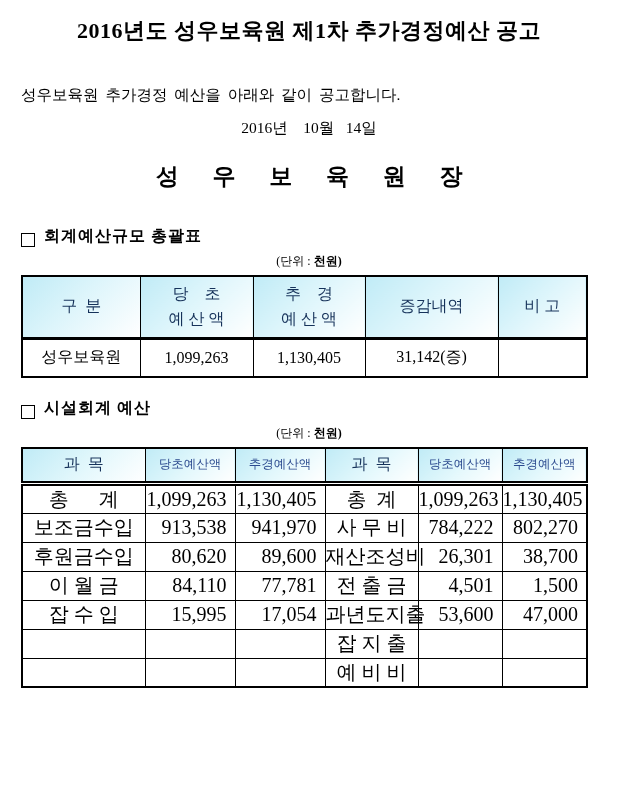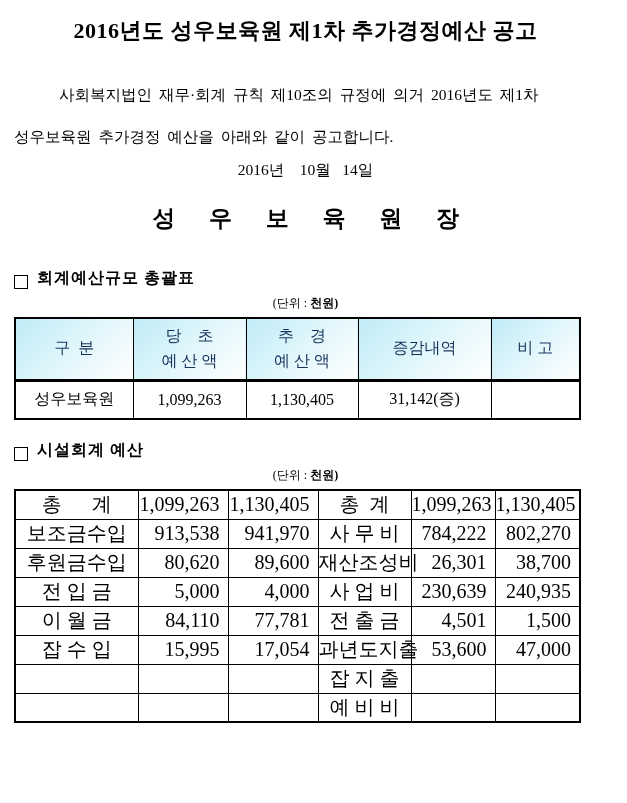--- a/index.html
+++ b/index.html
@@ -7,21 +7,21 @@
   body {
     width: 627px;
     height: 803px;
     font-family: "Liberation Serif", "DejaVu Serif", serif;
     color: #000000;
     overflow: hidden;
   }
   .page {
     width: 627px;
     height: 803px;
-    padding: 14px 30px 0 14px;
+    padding: 14px 30px 0 21px;
   }
 
   .doc-title {
     margin-top: 2px;
     text-align: center;
     font-size: 22px;
     font-weight: bold;
     letter-spacing: 0.5px;
     white-space: pre;
   }
@@ -136,21 +136,20 @@
   .facility-table td.num { text-align: right; padding-right: 8px; }
 </style>
 </head>
 <body>
 
 <div class="page">
 
   <div class="doc-title">2016년도 성우보육원 제1차 추가경정예산 공고</div>
 
   <div class="announcement">
-    <div class="line1">사회복지법인 재무·회계 규칙 제10조의 규정에 의거 2016년도 제1차</div>
     <div class="line2">성우보육원 추가경정 예산을 아래와 같이 공고합니다.</div>
   </div>
 
   <div class="date-line">2016년    10월   14일</div>
 
   <div class="signer">성 우 보 육 원 장</div>
 
   <div class="section-heading">
     <span class="checkbox-square"></span>
     <span>회계예산규모 총괄표</span>
@@ -196,20 +195,28 @@
   <table class="facility-table">
     <colgroup>
       <col style="width:123px">
         <col style="width:90px">
         <col style="width:90px">
         <col style="width:93px">
         <col style="width:84px">
         <col style="width:85px">
     </colgroup>
     <tbody>
+    <tr class="sub-row">
+      <th class="cat-h">과  목</th>
+      <th class="amt-h">당초예산액</th>
+      <th class="amt-h">추경예산액</th>
+      <th class="cat-h">과  목</th>
+      <th class="amt-h">당초예산액</th>
+      <th class="amt-h">추경예산액</th>
+    </tr>
     <tr>
       <td class="cat">총      계</td>
       <td class="num">1,099,263</td>
       <td class="num">1,130,405</td>
       <td class="cat">총  계</td>
       <td class="num">1,099,263</td>
       <td class="num">1,130,405</td>
     </tr>
     <tr>
       <td class="cat">보조금수입</td>
@@ -221,28 +228,20 @@
     </tr>
     <tr>
       <td class="cat">후원금수입</td>
       <td class="num">80,620</td>
       <td class="num">89,600</td>
       <td class="cat">재산조성비</td>
       <td class="num">26,301</td>
       <td class="num">38,700</td>
     </tr>
     <tr>
-      <td class="cat">전 입 금</td>
-      <td class="num">5,000</td>
-      <td class="num">4,000</td>
-      <td class="cat">사 업 비</td>
-      <td class="num">230,639</td>
-      <td class="num">240,935</td>
-    </tr>
-    <tr>
       <td class="cat">이 월 금</td>
       <td class="num">84,110</td>
       <td class="num">77,781</td>
       <td class="cat">전 출 금</td>
       <td class="num">4,501</td>
       <td class="num">1,500</td>
     </tr>
     <tr>
       <td class="cat">잡 수 입</td>
       <td class="num">15,995</td>

